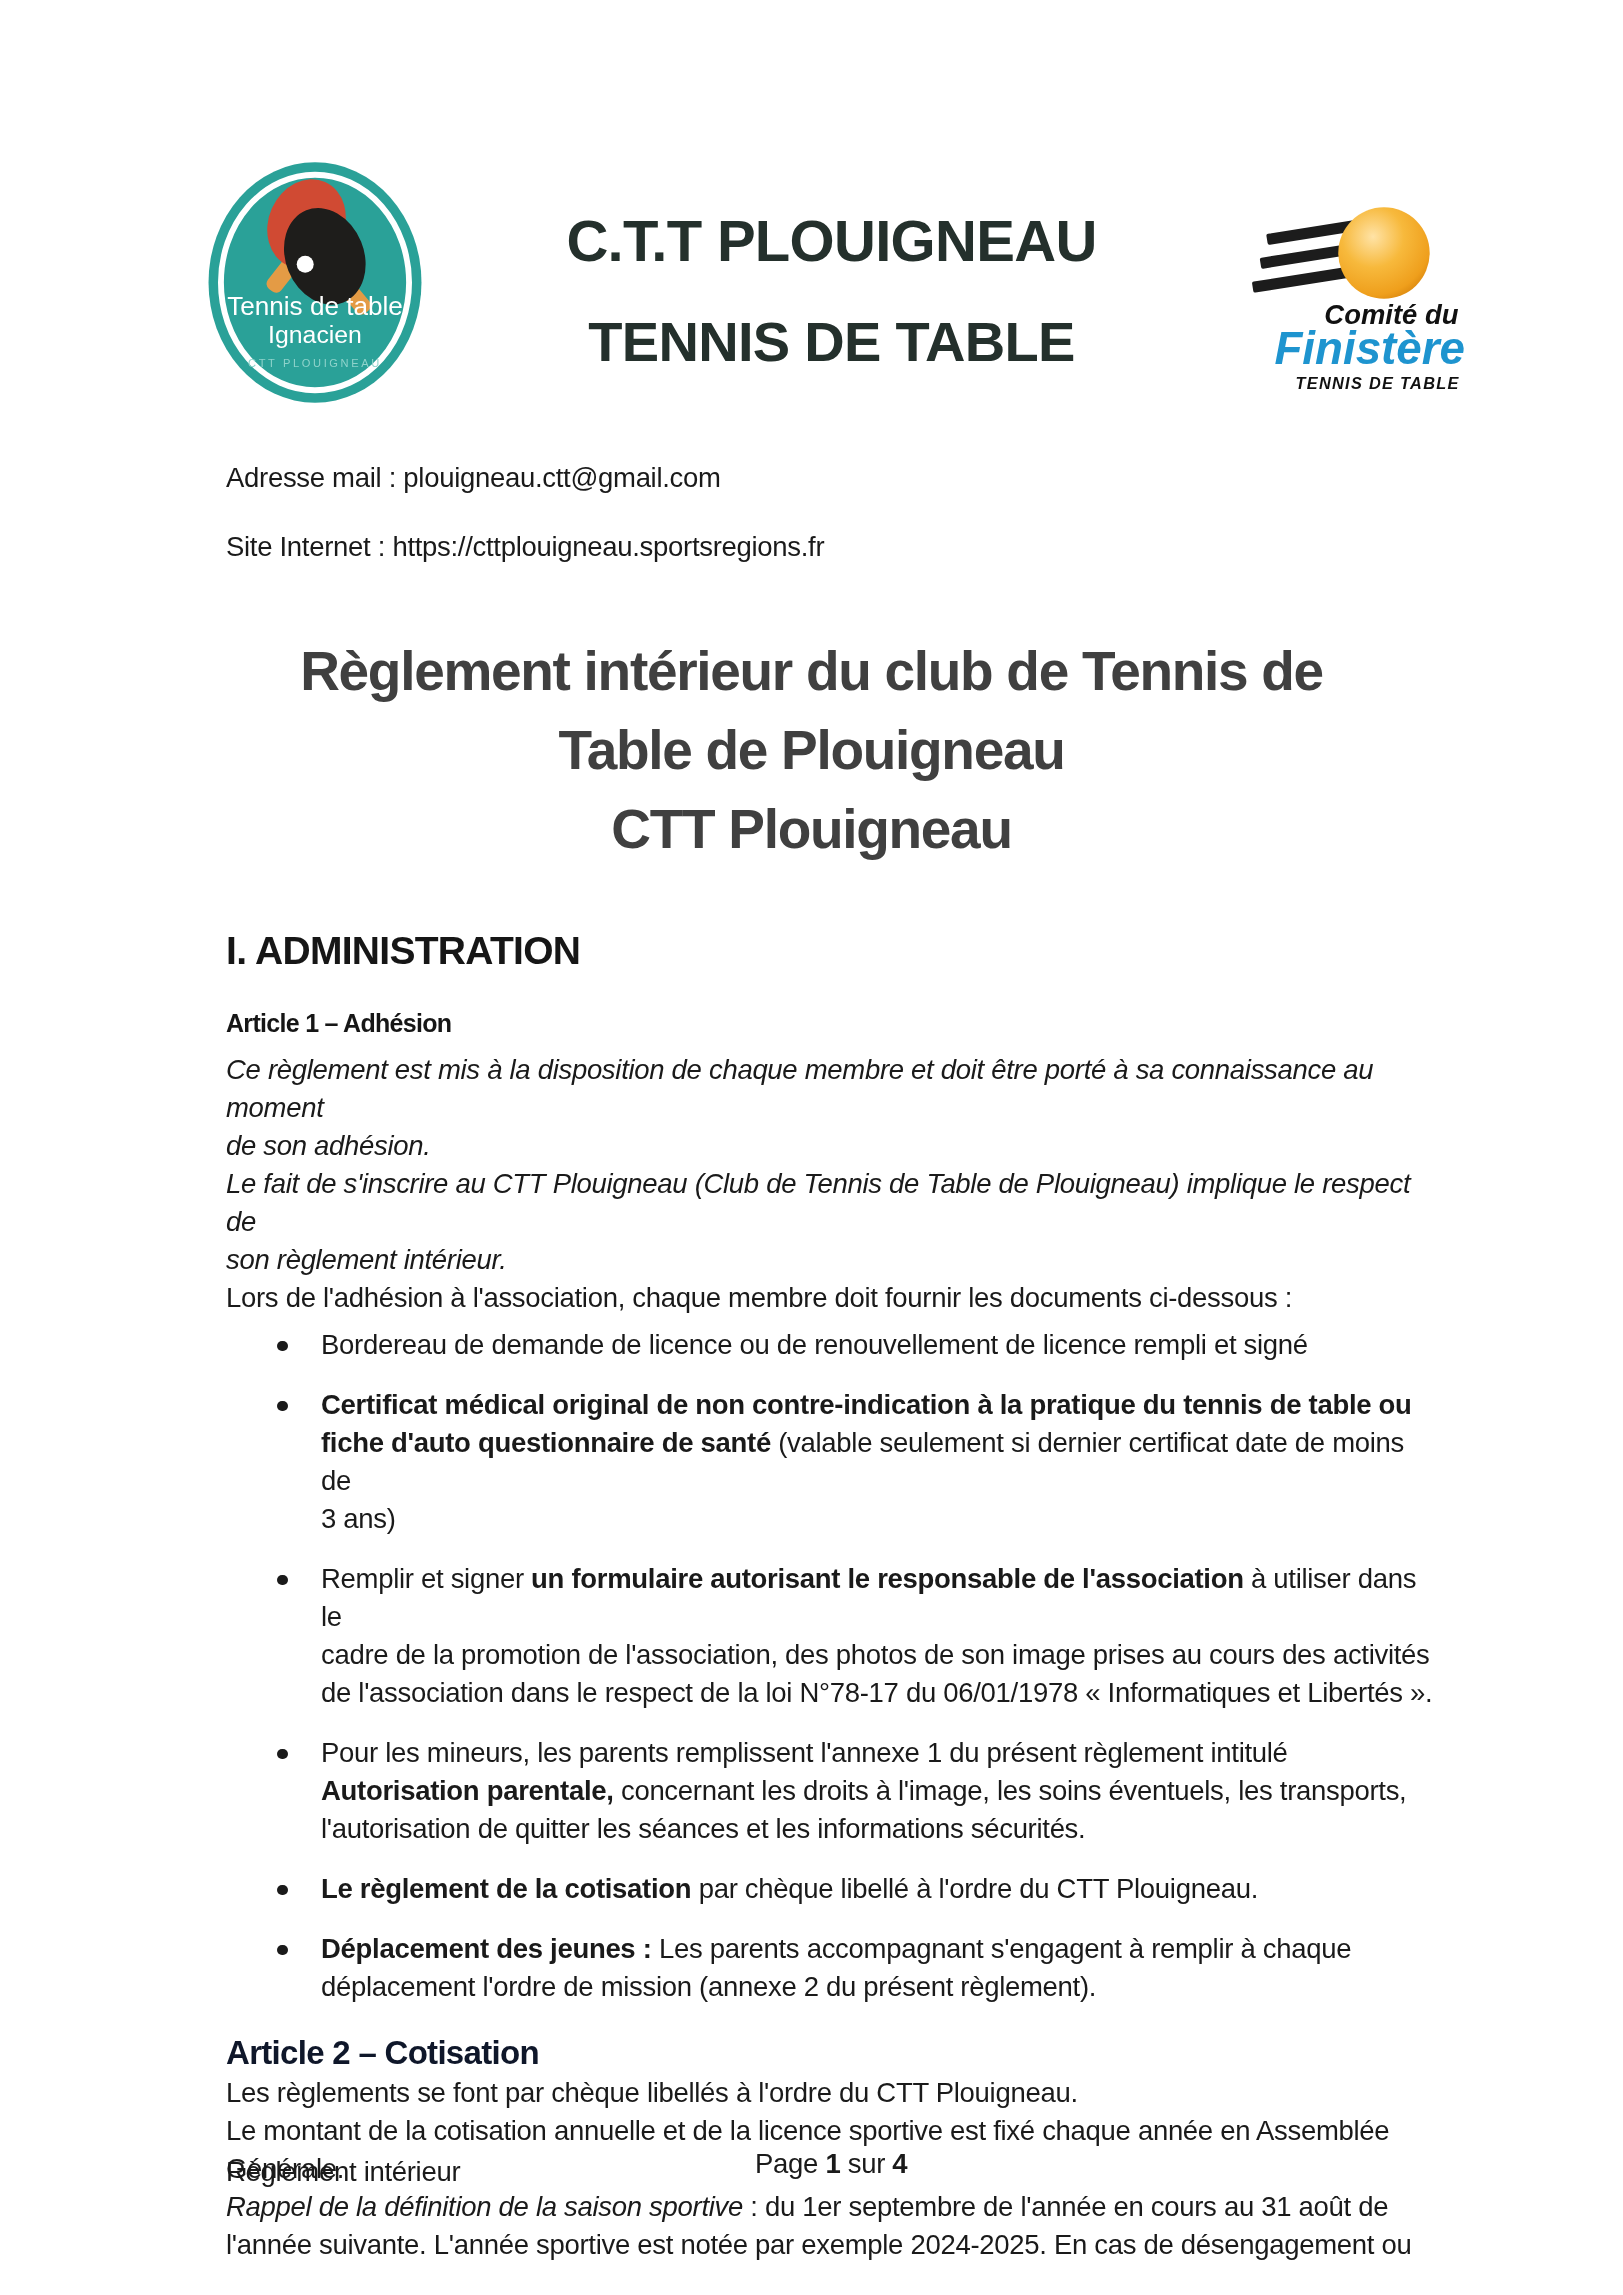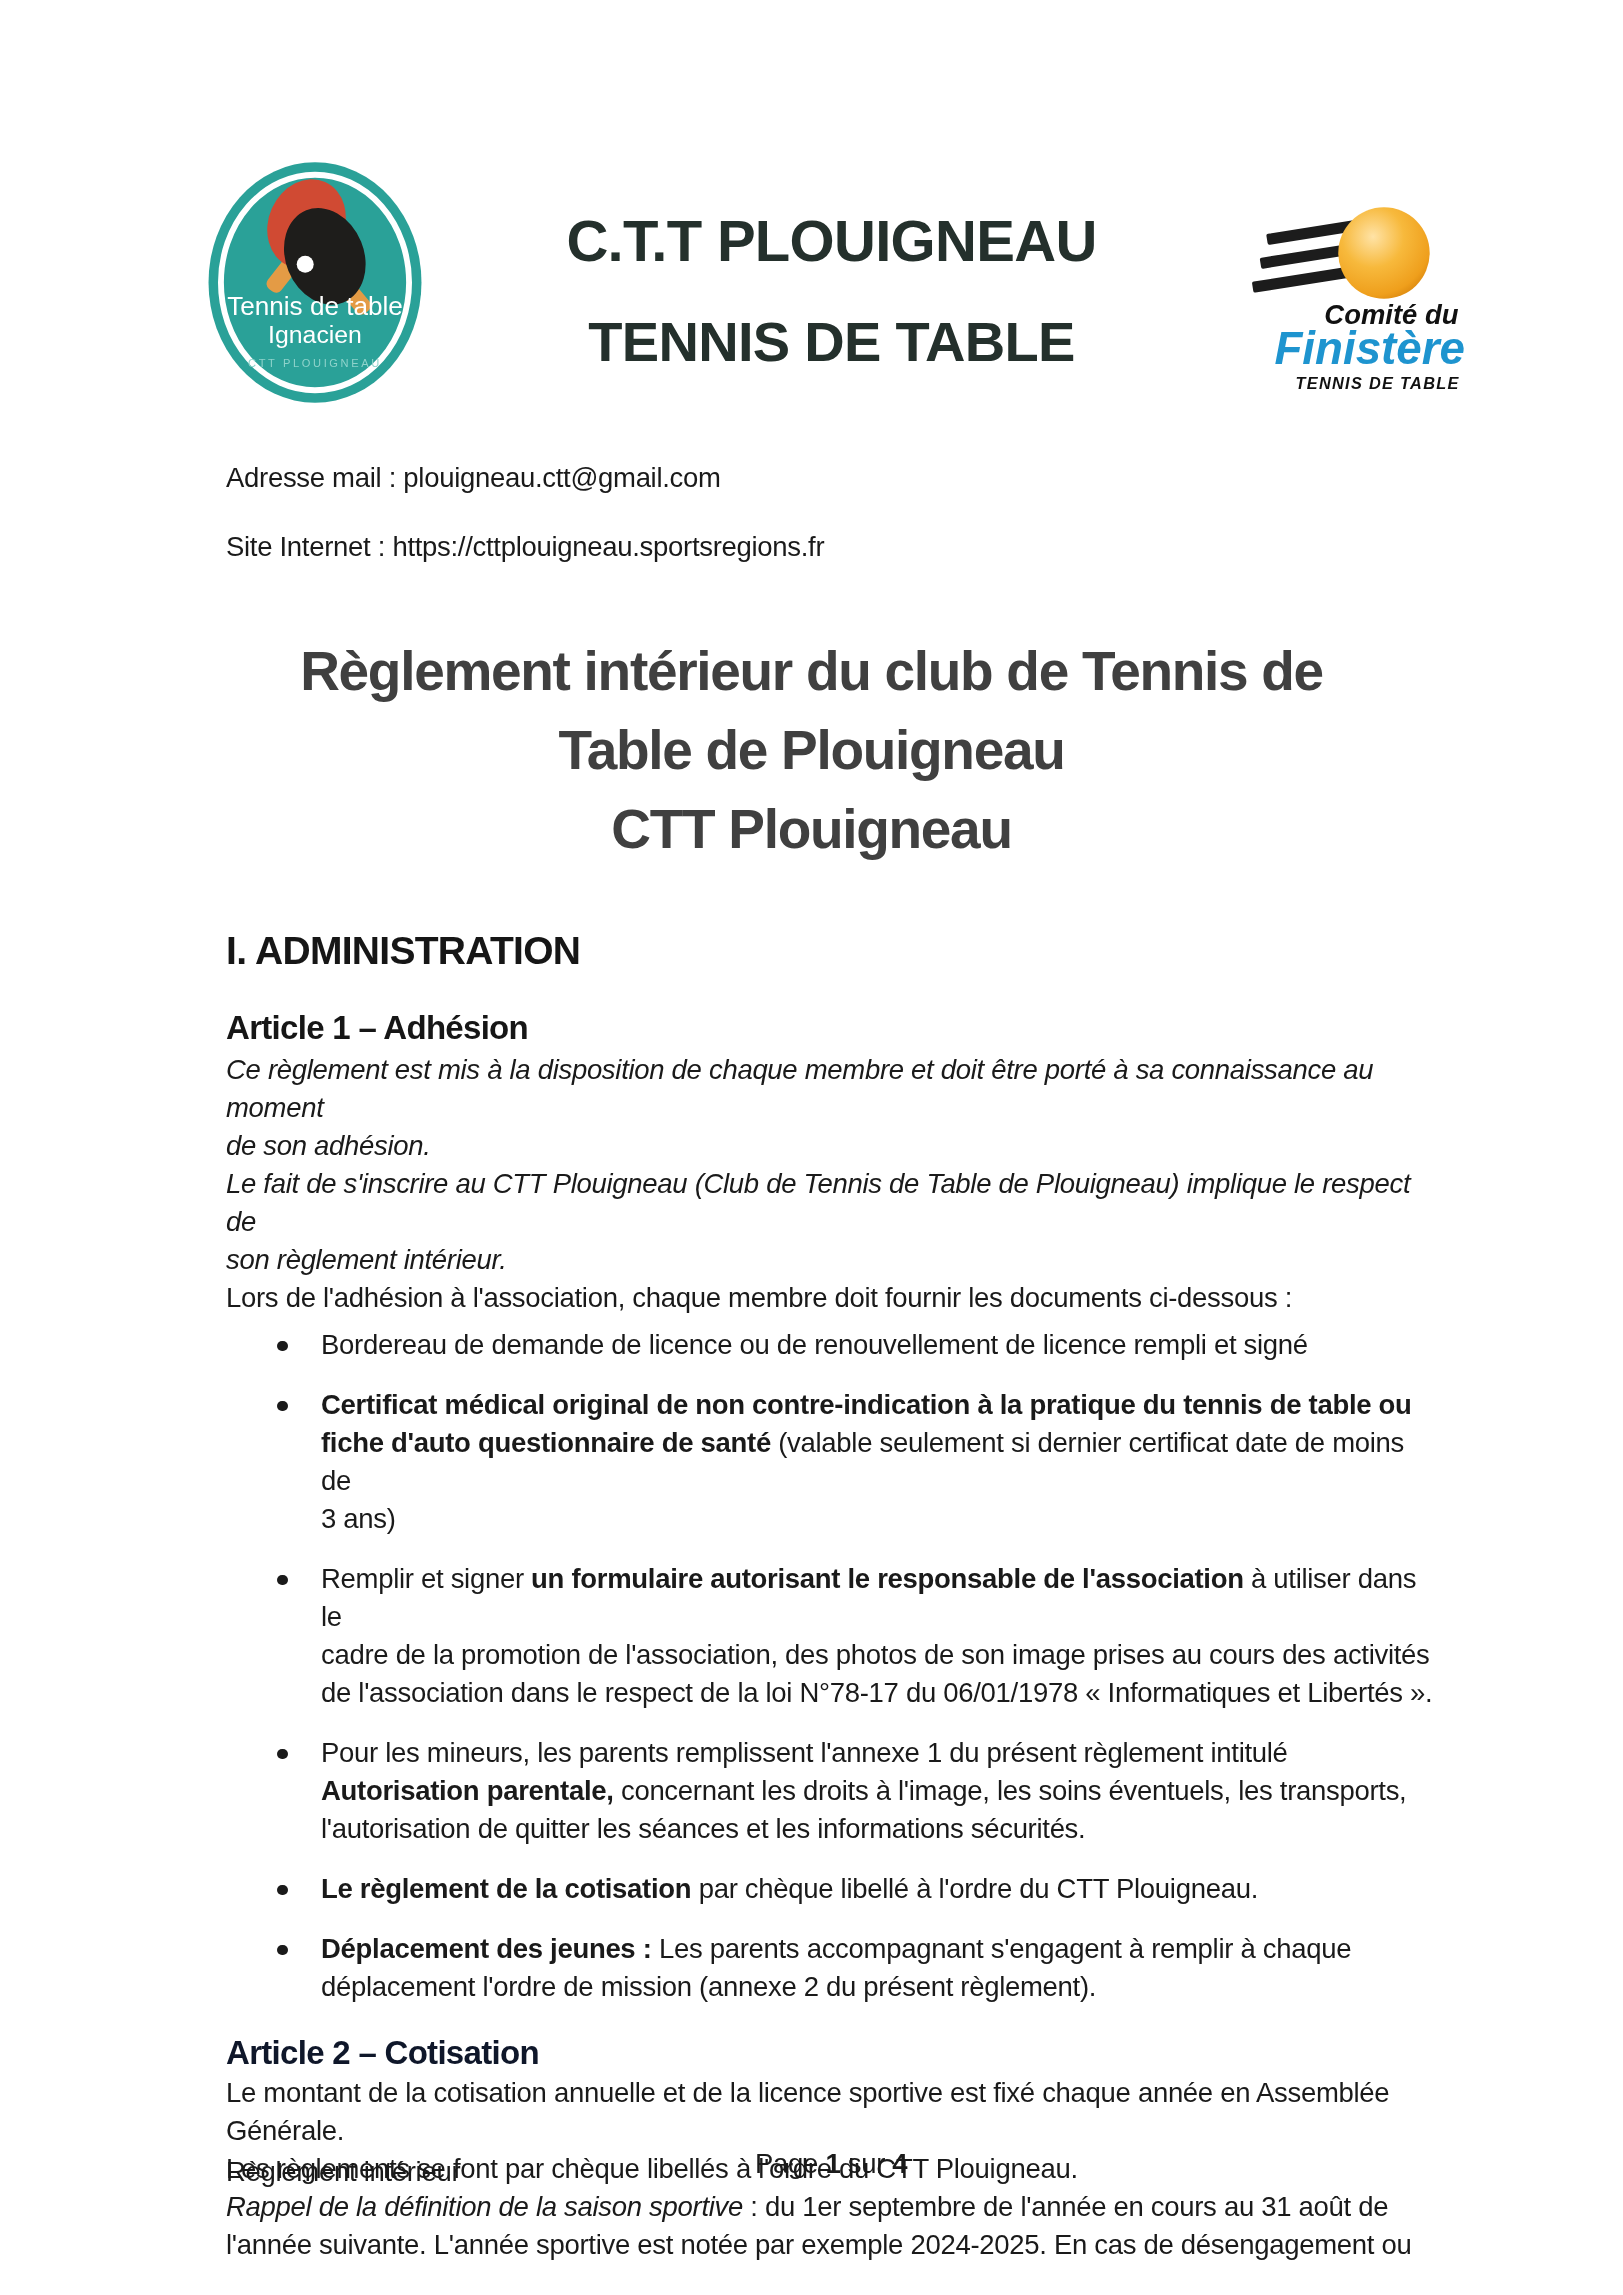--- a/index.html
+++ b/index.html
@@ -29,21 +29,21 @@
     text-align:center;font-weight:bold;color:#404040;
     font-size:55px;letter-spacing:-1.3px;line-height:79px;
   }
   
   .section-heading{
     position:absolute;left:226px;top:929px;
     font-size:39px;font-weight:bold;letter-spacing:-0.7px;color:#161616;
   }
   .article1-heading{
     position:absolute;left:226px;top:1009px;
-    font-size:33px;font-weight:bold;letter-spacing:-0.7px;color:#161616;
+    font-size:25px;font-weight:bold;letter-spacing:-0.7px;color:#161616;
   }
   .body-flow{
     position:absolute;left:226px;top:1051px;width:1211px;
     font-size:27.5px;letter-spacing:-0.3px;line-height:38px;
   }
   .body-flow p{margin:0;}
   .body-flow p.it{font-style:italic;}
   ul.docs{list-style:none;margin:5.2px 0 0 0;padding:0;}
   ul.docs li{position:relative;padding-left:95px;margin-top:22px;}
   ul.docs li:first-child{margin-top:9.2px;}
@@ -133,22 +133,22 @@
     <ul class="docs">
       <li><span style="font-weight: normal;">Bordereau de demande de licence ou de renouvellement de licence rempli et signé</span></li>
       <li><span style="font-weight: bold;">Certificat médical original de non contre-indication à la pratique du tennis de table ou</span><br><span style="font-weight: bold;">fiche d'auto questionnaire de santé</span><span> (valable seulement si dernier certificat date de moins de</span><br><span>3 ans)</span></li>
       <li><span>Remplir et signer </span><span style="font-weight: bold;">un formulaire autorisant le responsable de l'association</span><span> à utiliser dans le</span><br><span>cadre de la promotion de l'association, des photos de son image prises au cours des activités</span><br><span>de l'association dans le respect de la loi N°78-17 du 06/01/1978 « Informatiques et Libertés ».</span></li>
       <li><span>Pour les mineurs, les parents remplissent l'annexe 1 du présent règlement intitulé</span><br><span style="font-weight: bold;">Autorisation parentale,</span><span> concernant les droits à l'image, les soins éventuels, les transports,</span><br><span>l'autorisation de quitter les séances et les informations sécurités.</span></li>
       <li><span style="font-weight: bold;">Le règlement de la cotisation</span><span> par chèque libellé à l'ordre du CTT Plouigneau.</span></li>
       <li><span style="font-weight: bold;">Déplacement des jeunes :</span><span> Les parents accompagnant s'engagent à remplir à chaque</span><br><span>déplacement l'ordre de mission (annexe 2 du présent règlement).</span></li>
     </ul>
 
     <div class="article2-heading">Article 2 – Cotisation</div>
+    <p><span>Les règlements se font par chèque libellés à l'ordre du CTT Plouigneau.</span></p>
     <p><span>Le montant de la cotisation annuelle et de la licence sportive est fixé chaque année en Assemblée</span><br><span>Générale.</span></p>
-    <p><span>Les règlements se font par chèque libellés à l'ordre du CTT Plouigneau.</span></p>
     <p><span style="font-style: italic;">Rappel de la définition de la saison sportive</span><span> : du 1er septembre de l'année en cours au 31 août de</span><br><span>l'année suivante. L'année sportive est notée par exemple 2024-2025. En cas de désengagement ou</span></p>
   </div>
 
   <div class="footer-left">Règlement intérieur</div>
   <div class="footer-page"><span>Page </span><span style="font-weight: bold;">1</span><span> sur </span><span style="font-weight: bold;">4</span></div>
 
 </div>
 
 
 </body></html>

